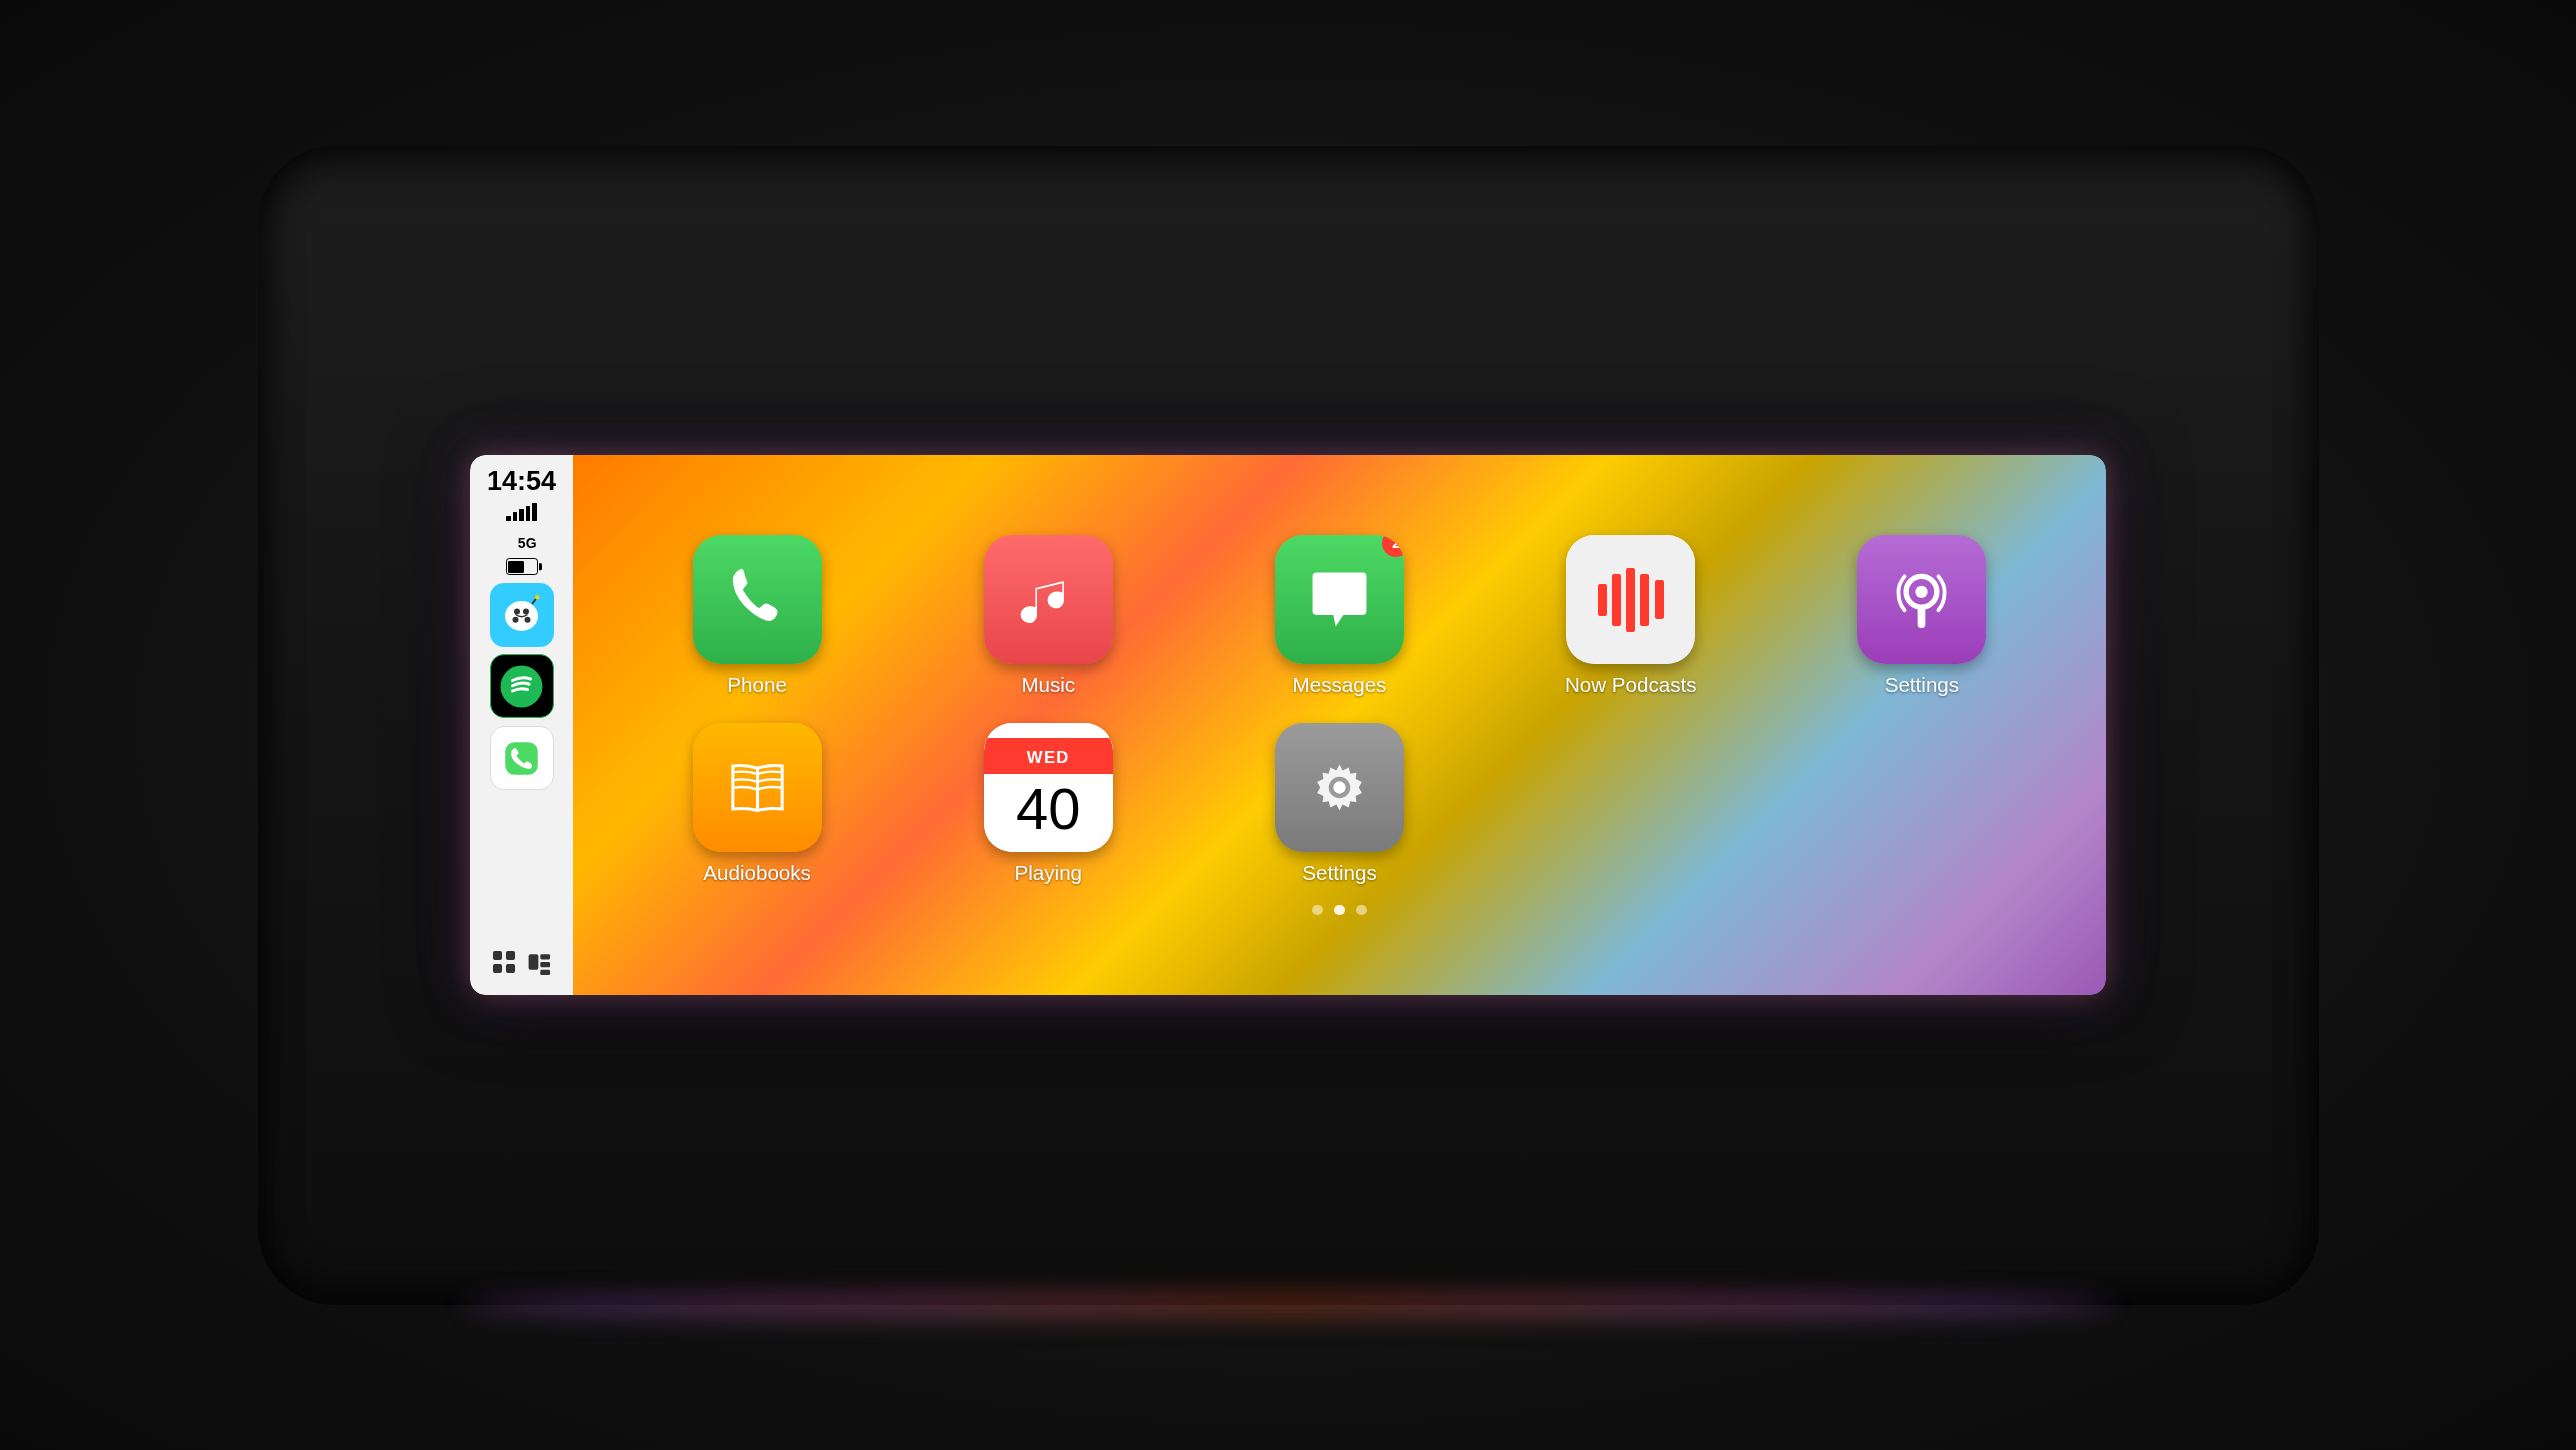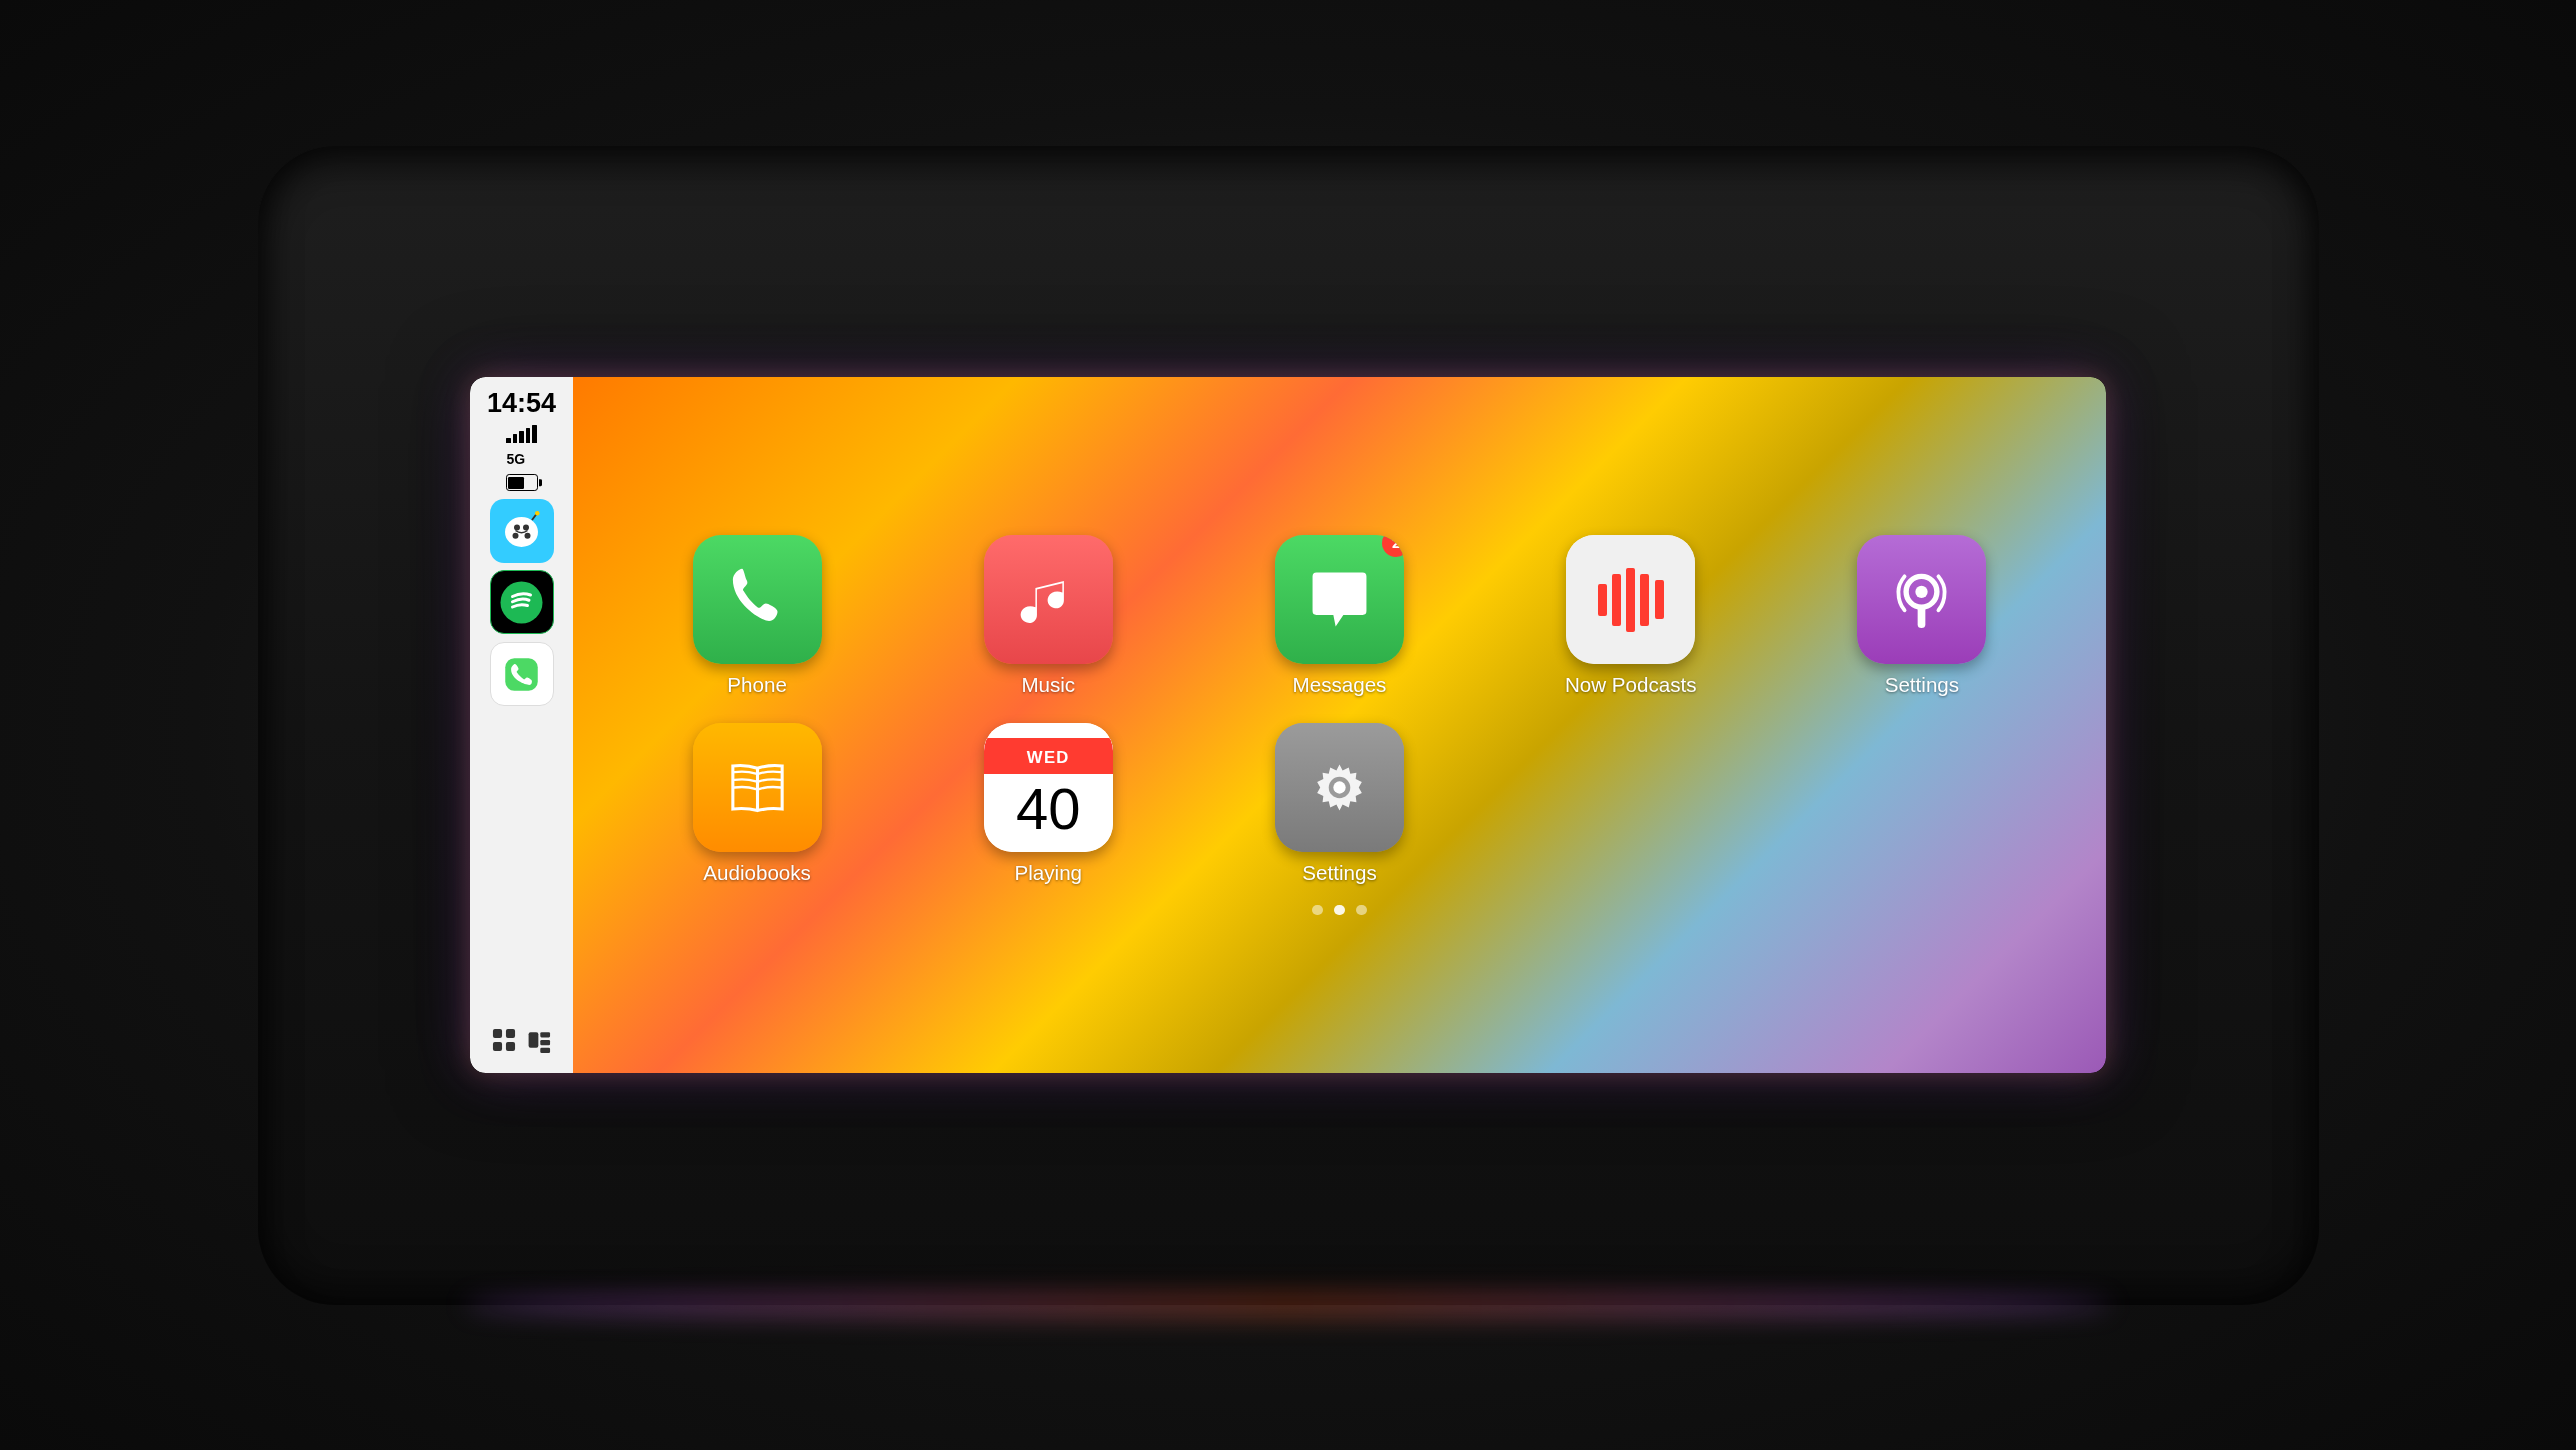--- a/index.html
+++ b/index.html
@@ -33,21 +33,21 @@
       border-radius: 77px;
       box-shadow: inset 0 13px 39px rgba(0,0,0,0.8), inset 0 -13px 39px rgba(0,0,0,0.6);
       display: flex;
       align-items: center;
       justify-content: center;
     }
 
     
     .screen-container {
       width: 1636px;
-      height: 696px;
+      height: 540px;
       background: #000;
       border-radius: 15.5px;
       overflow: hidden;
       position: relative;
       box-shadow: 0 0 52px rgba(180,100,255,0.3), 0 0 26px rgba(255,150,50,0.2), 0 0 77px rgba(0,0,0,0.9);
     }
 
     
     .screen-glow {
       position: absolute;
@@ -87,22 +87,22 @@
       font-size: 27px;
       font-weight: 600;
       color: #000;
       line-height: 1;
       text-align: center;
     }
 
     .sidebar-signal {
       display: flex;
       flex-direction: column;
-      align-items: flex-start;
-      gap: 8px;
+      align-items: flex-end;
+      gap: 14px;
     }
 
     .signal-bars {
       display: flex;
       align-items: flex-end;
       gap: 1.9px;
       height: 18px;
     }
 
     .signal-bar {

